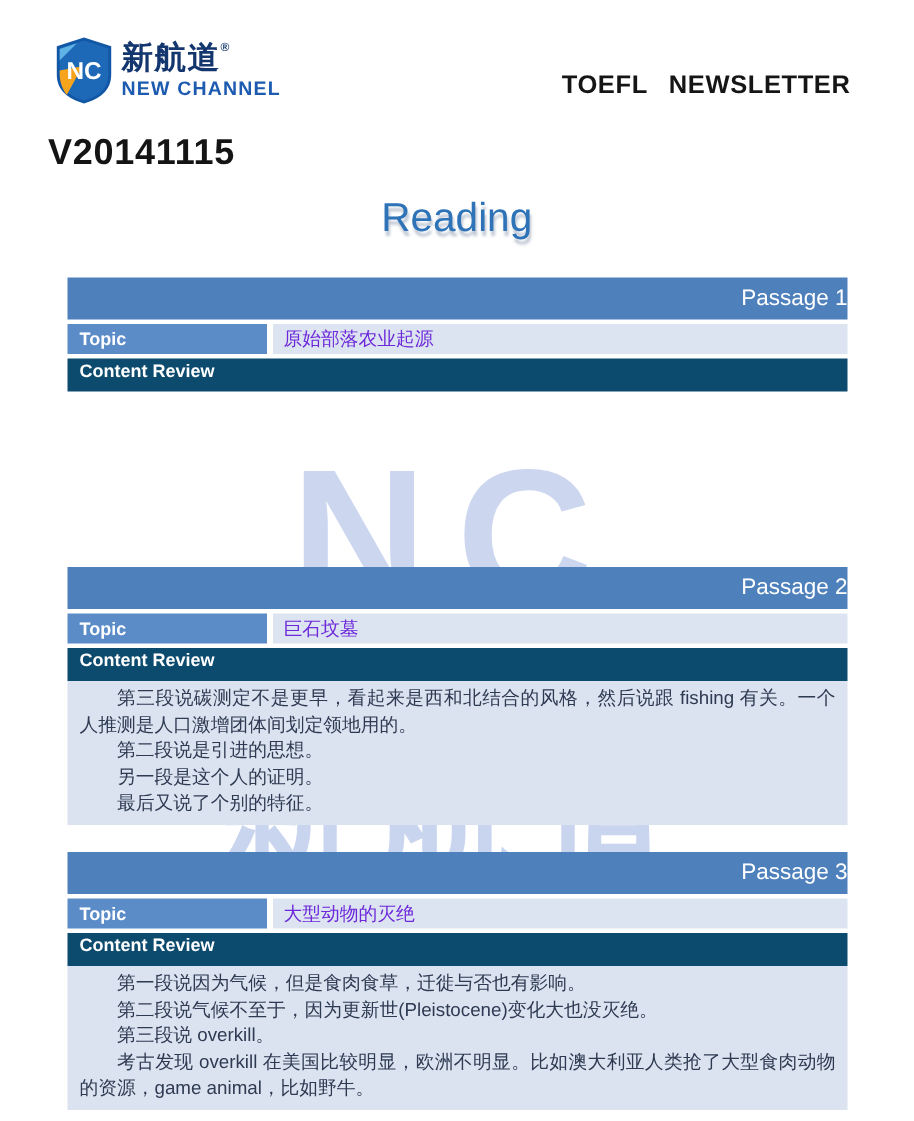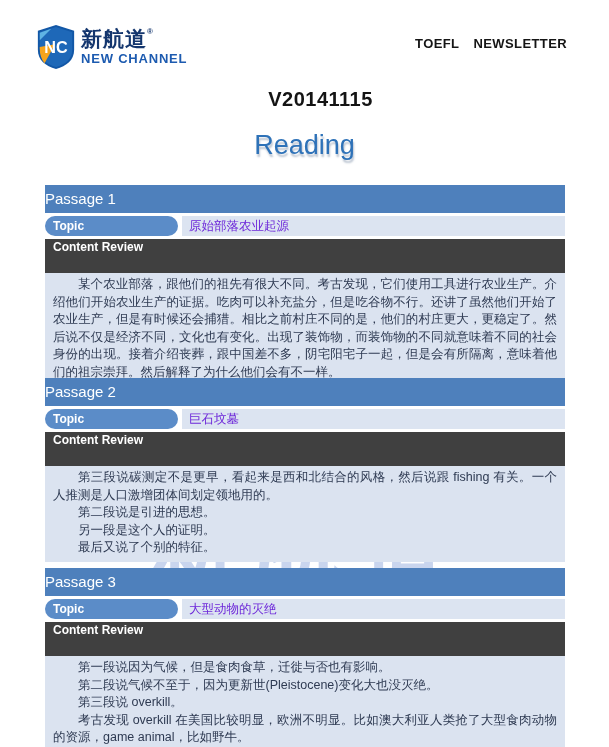--- a/index.html
+++ b/index.html
@@ -9,41 +9,41 @@
   }
 
   
   .topbar { position:absolute; top:24px; left:35px; right:42px; display:flex; justify-content:space-between; align-items:flex-start; z-index:2; }
   .logo { display:flex; align-items:center; }
   .logo svg { display:block; }
   .logo-textwrap { margin-left:4px; }
   .logo-cn { font-size:21px; font-weight:bold; color:#14366e; line-height:1; letter-spacing:1px; }
   .logo-reg { font-size:8px; vertical-align:top; color:#14366e; }
   .logo-en { font-size:13px; font-weight:bold; color:#1d5bb0; letter-spacing:0.8px; margin-top:2px; }
-  .newsletter { margin-top:12px; font-size:13px; font-weight:bold; color:#151515; letter-spacing:0.4px; }
+  .newsletter { margin-top:23px; font-size:17px; font-weight:bold; color:#151515; letter-spacing:0.4px; }
   .newsletter .gap { display:inline-block; width:14px; }
 
   
-  .version-title { position:absolute; top:88px; left:0; right:0; text-align:center; font-size:20px; font-weight:bold; color:#141414; letter-spacing:0.5px; z-index:2;margin-left:32px; }
+  .version-title { position:absolute; top:88px; left:0; right:0; text-align:left; font-size:24px; font-weight:bold; color:#141414; letter-spacing:0.5px; z-index:2;margin-left:32px; }
   .section-title { position:absolute; top:130px; left:0; right:0; text-align:center; font-size:27px; font-weight:400; color:#2e72b8; text-shadow:1px 3px 2px rgba(130,145,170,0.55); z-index:2; }
 
   
   .watermark-nc { position:absolute; top:295px; left:50%; transform:translateX(-50%); font-size:125px; font-weight:bold; color:#ccd7ef; letter-spacing:20px; line-height:1; z-index:0; }
   .watermark-cn { position:absolute; top:497px; left:50%; transform:translateX(-50%); font-size:92px; font-weight:bold; color:#c9d5ee; letter-spacing:14px; line-height:1; white-space:nowrap; z-index:0; }
 
   
   .passage { position:absolute; left:45px; width:520px; background:#ffffff; z-index:1; }
   .passage-1 { top:185px; }
   .passage-2 { top:378px; }
   .passage-3 { top:568px; }
-  .p-header { height:28px; background:#4e80bc; color:#ffffff; font-size:15px; text-align:left; line-height:28px; }
+  .p-header { height:28px; background:#4e80bc; color:#ffffff; font-size:15px; text-align:right; line-height:28px; }
   .topic-row { display:flex; margin-top:3px; height:20px; }
-  .topic-label { width:133px; box-sizing:border-box; background:#5b8cc8; color:#ffffff; font-weight:bold; font-size:12px; line-height:20px; padding-left:8px;border-radius:10px; }
+  .topic-label { width:133px; box-sizing:border-box; background:#5b8cc8; color:#ffffff; font-weight:bold; font-size:12px; line-height:20px; padding-left:8px; }
   .topic-value { flex:1; margin-left:4px; background:#dce4f1; color:#6d28d9; font-size:12.5px; line-height:20px; padding-left:7px; }
-  .cr-bar { margin-top:3px; height:34px; background:#404040; color:#ffffff; font-weight:bold; font-size:12px; line-height:17px; padding-left:8px; }
+  .cr-bar { margin-top:3px; height:22px; background:#0c4a6e; color:#ffffff; font-weight:bold; font-size:12px; line-height:17px; padding-left:8px; }
   .p-content { background:#dbe3f0; color:#2e3a52; font-size:12.5px; line-height:17.5px; padding:3px 8px 5px; text-align:justify; }
   .p-content p { margin:0; text-indent:2em; }
 </style>
 </head>
 <body>
 
 <div class="page">
 
   <div class="topbar">
     <div class="logo">
@@ -70,23 +70,20 @@
   <div class="watermark-nc">NC</div>
   <div class="watermark-cn">新航道</div>
 
   <section class="passage passage-1">
     <div class="p-header">Passage 1</div>
     <div class="topic-row">
       <div class="topic-label">Topic</div>
       <div class="topic-value">原始部落农业起源</div>
     </div>
     <div class="cr-bar">Content Review</div>
-    <div class="p-content">
-      <p>某个农业部落，跟他们的祖先有很大不同。考古发现，它们使用工具进行农业生产。介绍他们开始农业生产的证据。吃肉可以补充盐分，但是吃谷物不行。还讲了虽然他们开始了农业生产，但是有时候还会捕猎。相比之前村庄不同的是，他们的村庄更大，更稳定了。然后说不仅是经济不同，文化也有变化。出现了装饰物，而装饰物的不同就意味着不同的社会身份的出现。接着介绍丧葬，跟中国差不多，阴宅阳宅子一起，但是会有所隔离，意味着他们的祖宗崇拜。然后解释了为什么他们会有不一样。</p>
-    </div>
   </section>
 
   <section class="passage passage-2">
     <div class="p-header">Passage 2</div>
     <div class="topic-row">
       <div class="topic-label">Topic</div>
       <div class="topic-value">巨石坟墓</div>
     </div>
     <div class="cr-bar">Content Review</div>
     <div class="p-content">

